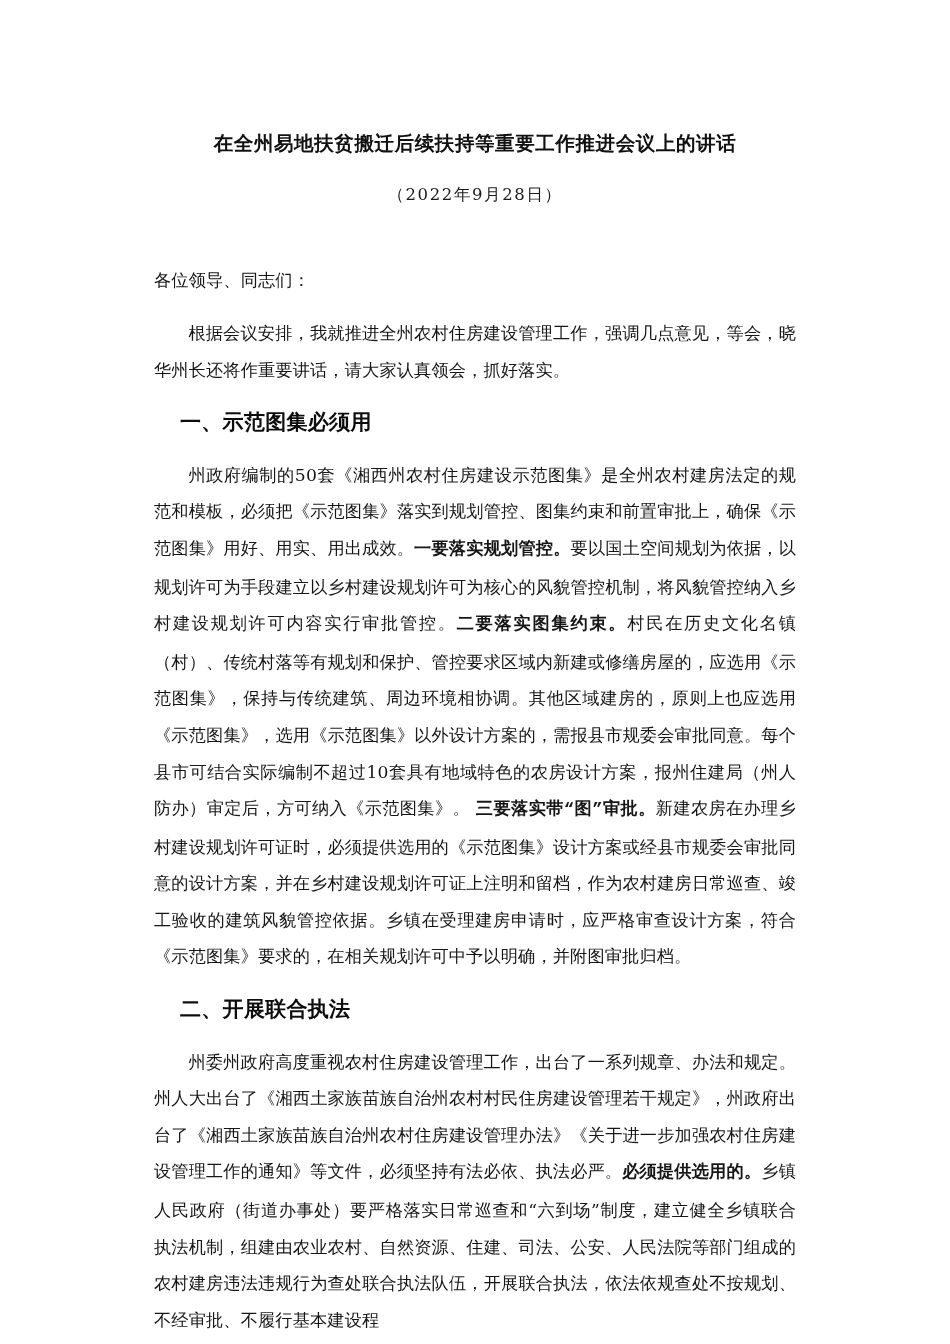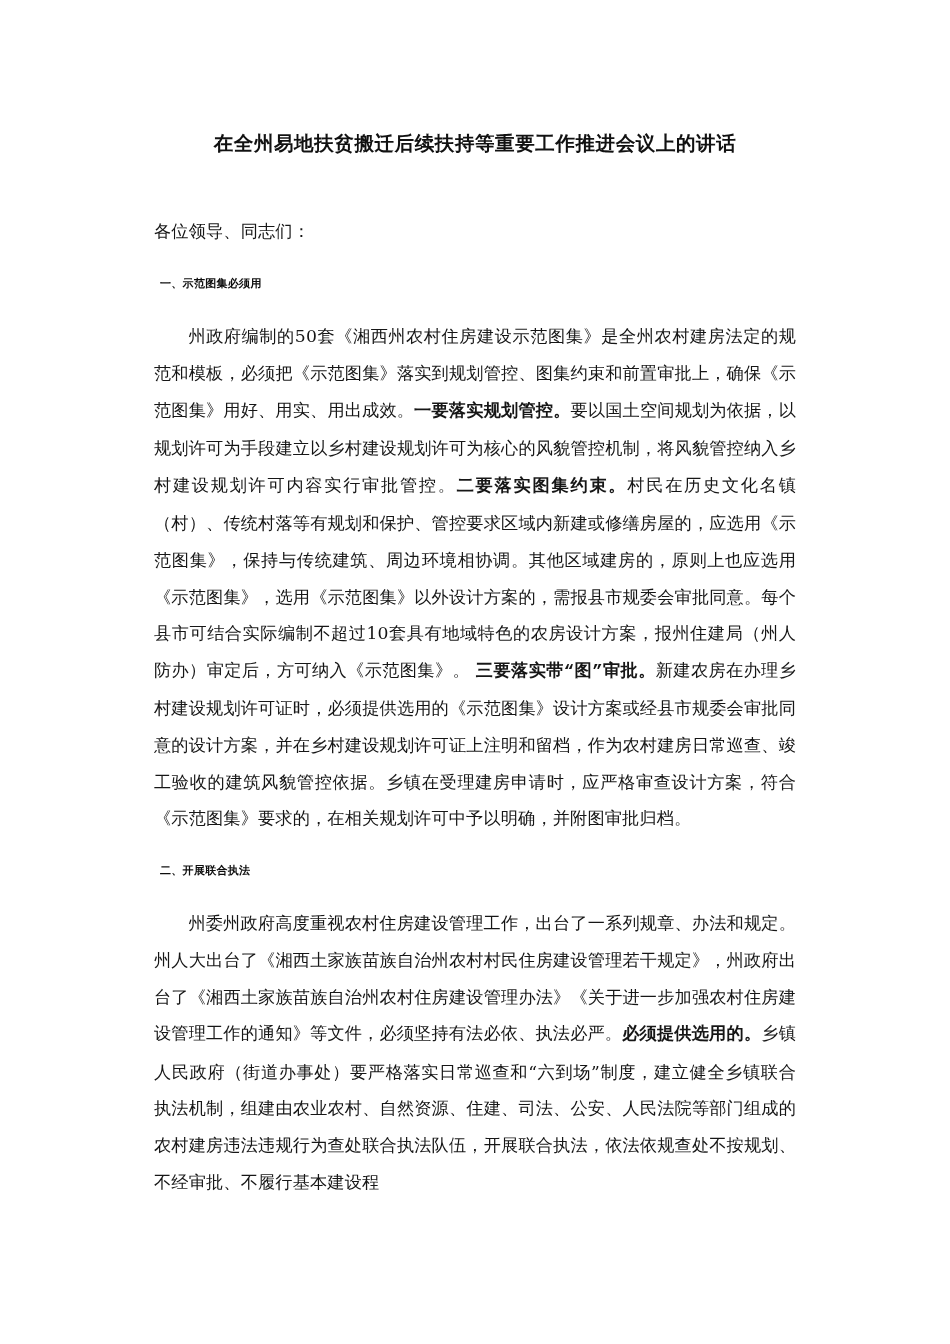--- a/index.html
+++ b/index.html
@@ -72,44 +72,46 @@
     color: #161616;
     text-indent: 0;
   }
   p.indent {
     text-indent: 2em;
   }
   p.heading {
     margin: 0;
     font-family: "DejaVu Sans", "Liberation Sans", sans-serif;
     font-weight: bold;
-    font-size: 11px;
+    font-size: 21px;
     line-height: 36.6px;
     text-indent: 2em;
     letter-spacing: 0.3px;
     color: #0d0d0d;
   }
   b.em, .em {
     font-family: Liberation Mono, monospace;
     font-weight: bold;
     letter-spacing: 0.2px;
   }
 </style>
 </head>
 <body>
 
 <div class="page">
   <div class="content">
 
     <h1 class="doc-title">在全州易地扶贫搬迁后续扶持等重要工作推进会议上的讲话</h1>
 
 
+    <p class="doc-date">（2022年9月28日）</p>
 
     <div class="body-block">
       <p class="para">各位领导、同志们：</p>
+      <p class="para indent">根据会议安排，我就推进全州农村住房建设管理工作，强调几点意见，等会，晓华州长还将作重要讲话，请大家认真领会，抓好落实。</p>
 
       <p class="heading">一、示范图集必须用</p>
       <p class="para indent"><span>州政府编制的50套《湘西州农村住房建设示范图集》是全州农村建房法定的规范和模板，必须把《示范图集》落实到规划管控、图集约束和前置审批上，确保《示范图集》用好、用实、用出成效。</span><span class="em">一要落实规划管控。</span><span>要以国土空间规划为依据，以规划许可为手段建立以乡村建设规划许可为核心的风貌管控机制，将风貌管控纳入乡村建设规划许可内容实行审批管控。</span><span class="em">二要落实图集约束。</span><span>村民在历史文化名镇（村）、传统村落等有规划和保护、管控要求区域内新建或修缮房屋的，应选用《示范图集》，保持与传统建筑、周边环境相协调。其他区域建房的，原则上也应选用《示范图集》，选用《示范图集》以外设计方案的，需报县市规委会审批同意。每个县市可结合实际编制不超过10套具有地域特色的农房设计方案，报州住建局（州人防办）审定后，方可纳入《示范图集》。 </span><span class="em">三要落实带“图”审批。</span><span>新建农房在办理乡村建设规划许可证时，必须提供选用的《示范图集》设计方案或经县市规委会审批同意的设计方案，并在乡村建设规划许可证上注明和留档，作为农村建房日常巡查、竣工验收的建筑风貌管控依据。乡镇在受理建房申请时，应严格审查设计方案，符合《示范图集》要求的，在相关规划许可中予以明确，并附图审批归档。</span></p>
 
       <p class="heading">二、开展联合执法</p>
       <p class="para indent"><span>州委州政府高度重视农村住房建设管理工作，出台了一系列规章、办法和规定。州人大出台了《湘西土家族苗族自治州农村村民住房建设管理若干规定》，州政府出台了《湘西土家族苗族自治州农村住房建设管理办法》《关于进一步加强农村住房建设管理工作的通知》等文件，必须坚持有法必依、执法必严。</span><span class="em">必须提供选用的。</span><span>乡镇人民政府（街道办事处）要严格落实日常巡查和“六到场”制度，建立健全乡镇联合执法机制，组建由农业农村、自然资源、住建、司法、公安、人民法院等部门组成的农村建房违法违规行为查处联合执法队伍，开展联合执法，依法依规查处不按规划、不经审批、不履行基本建设程</span></p>
     </div>
 
   </div>
 </div>

